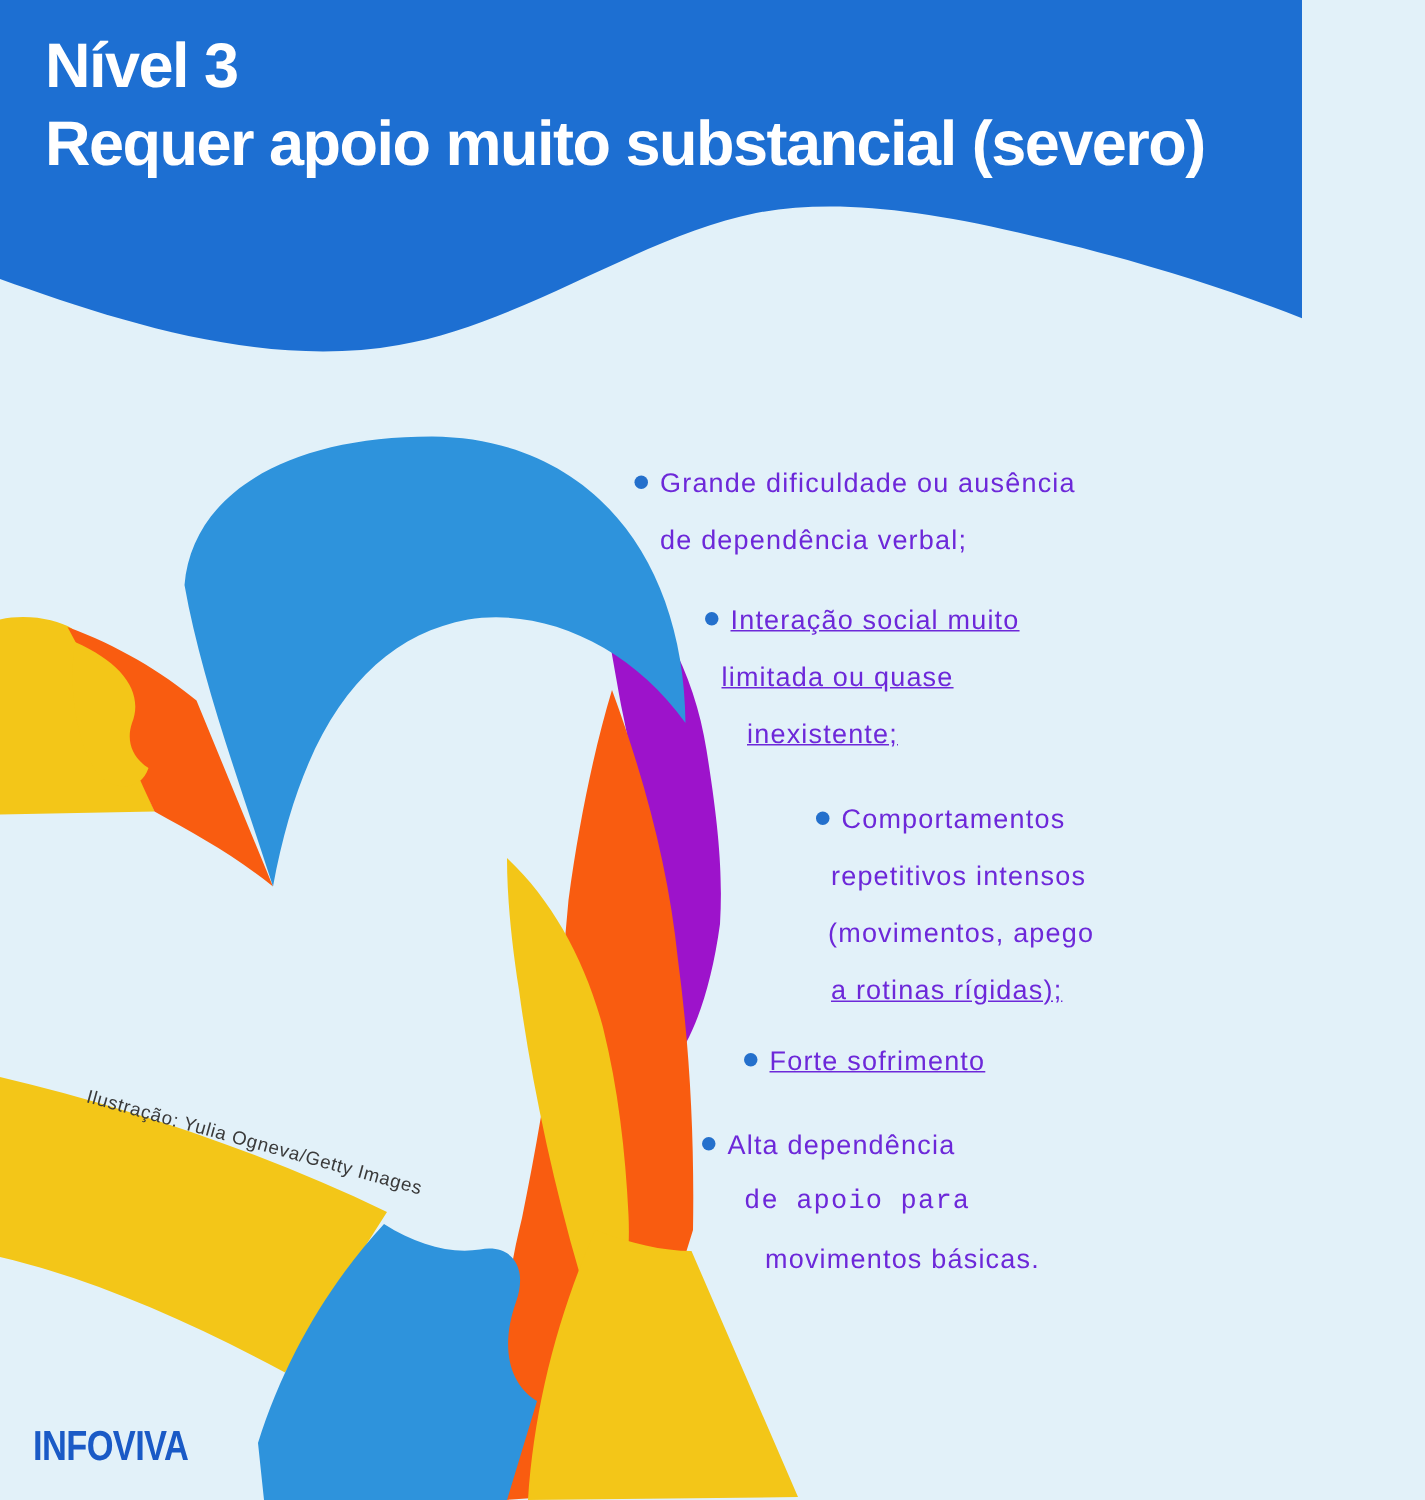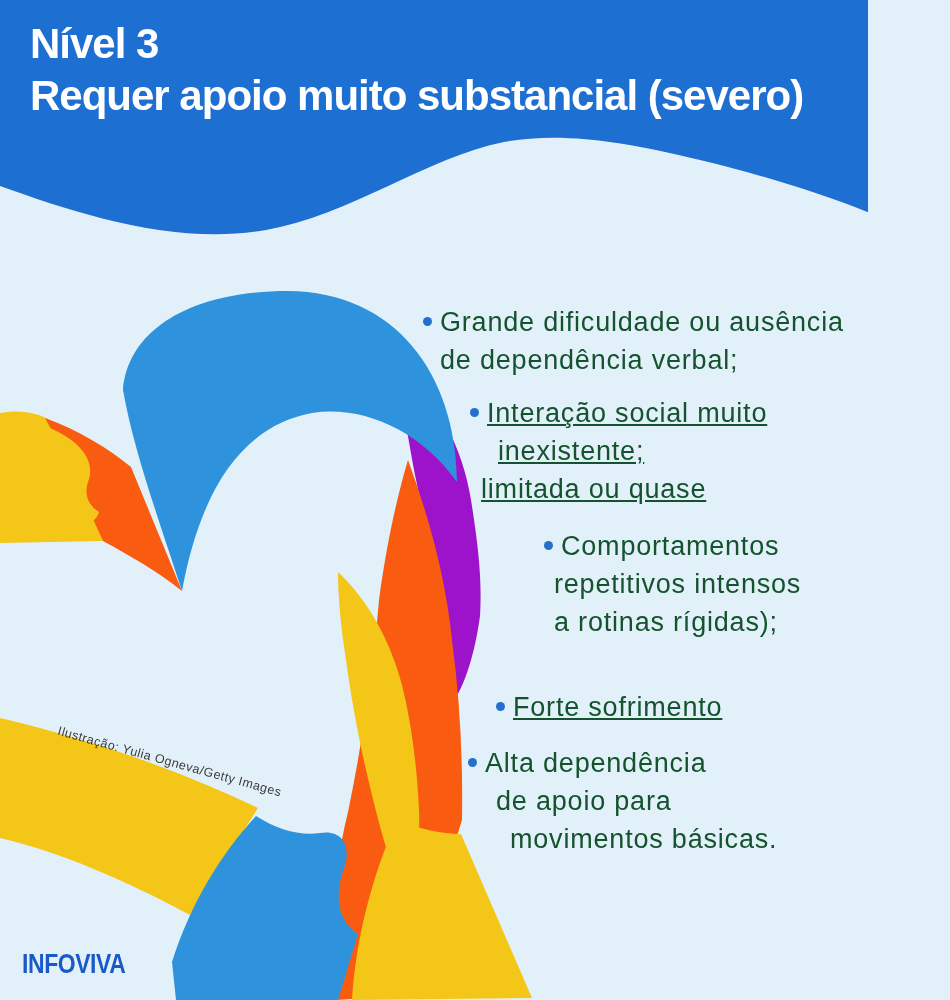--- a/index.html
+++ b/index.html
@@ -22,22 +22,22 @@
     position:absolute;left:30px;top:18px;z-index:3;
     color:#ffffff;
     font-weight:bold;
     font-size:42px;
     letter-spacing:-1px;
     line-height:52px;
   }
   #bullets{position:absolute;inset:0;z-index:2;}
   .bgroup{
     position:absolute;
-    color:#14532d;
-    font-size:27px;
+    color:#6d28d9;
+    font-size:18px;
     line-height:38px;
     letter-spacing:0.8px;
     white-space:nowrap;
   }
   .bline span.txt{vertical-align:baseline;}
   .dot{
     display:inline-block;
     width:9px;height:9px;border-radius:50%;
     background:#2470cc;
     margin-right:8px;
@@ -122,34 +122,35 @@
     <div>Requer apoio muito substancial (severo)</div>
   </div>
 
   <div id="bullets">
       <div class="bgroup bg0">
         <div class="bline"><span class="dot"></span><span class="txt">Grande dificuldade ou ausência</span></div>
         <div class="bline" style="padding-left: 17px;"><span class="txt">de dependência verbal;</span></div>
       </div>
       <div class="bgroup bg1">
         <div class="bline"><span class="dot"></span><span class="txt">Interação social muito</span></div>
+        <div class="bline" style="padding-left: 11px;"><span class="txt">limitada ou quase</span></div>
         <div class="bline" style="padding-left: 28px;"><span class="txt">inexistente;</span></div>
-        <div class="bline" style="padding-left: 11px;"><span class="txt">limitada ou quase</span></div>
       </div>
       <div class="bgroup bg2">
         <div class="bline"><span class="dot"></span><span class="txt">Comportamentos</span></div>
         <div class="bline" style="padding-left: 10px;"><span class="txt">repetitivos intensos</span></div>
-        <div class="bline" style="padding-left: 10px;"><span class="txt">a rotinas rígidas);</span></div>
+        <div class="bline" style="padding-left: 8px;"><span class="txt">(movimentos, apego</span></div>
+        <div class="bline" style="padding-left: 10px; text-decoration: underline;"><span class="txt">a rotinas rígidas);</span></div>
       </div>
       <div class="bgroup bg3">
         <div class="bline"><span class="dot"></span><span class="txt">Forte sofrimento</span></div>
       </div>
       <div class="bgroup bg4">
         <div class="bline"><span class="dot"></span><span class="txt">Alta dependência</span></div>
-        <div class="bline" style="padding-left: 28px;"><span class="txt">de apoio para</span></div>
+        <div class="bline" style="padding-left: 28px; font-family: Liberation Mono, monospace;"><span class="txt">de apoio para</span></div>
         <div class="bline" style="padding-left: 42px;"><span class="txt">movimentos básicas.</span></div>
       </div>
     </div>
 
   <div class="credit">Ilustração: Yulia Ogneva/Getty Images</div>
 
   <div class="logo">INFOVIVA</div>
 
 </div>
 

